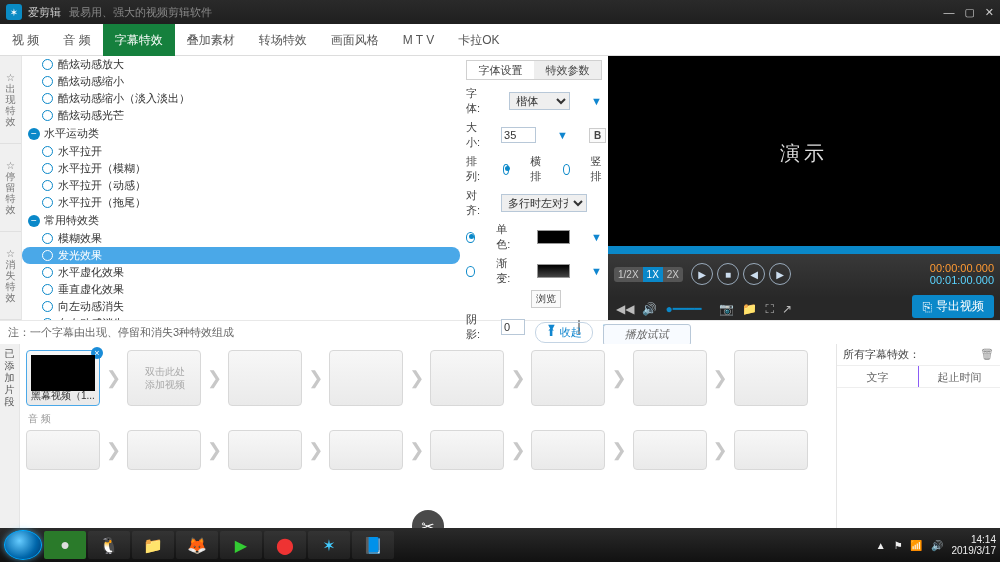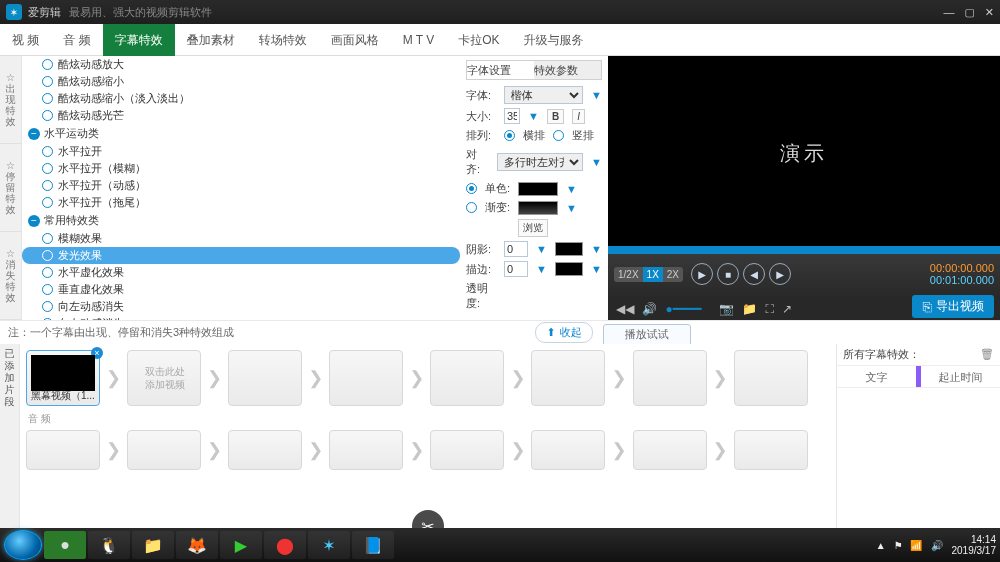--- a/index.html
+++ b/index.html
@@ -23,32 +23,32 @@
 .effectlist { width: 438px; background: #fff; overflow: hidden; font-size: 11px; color: #333; }
 .effectlist .grp { display: flex; align-items: center; padding: 2px 6px; cursor: pointer; }
 .effectlist .grp .ico { width: 12px; height: 12px; border-radius: 50%; background: #0a88c9; color: #fff; font-size: 10px; display: flex; align-items: center; justify-content: center; margin-right: 4px; }
 .effectlist .itm { display: flex; align-items: center; padding: 1px 6px 1px 20px; cursor: pointer; }
 .effectlist .itm .ico { width: 11px; height: 11px; border-radius: 50%; border: 1.5px solid #0a88c9; margin-right: 5px; }
 .effectlist .itm.sel { background: #4aa8e8; color: #fff; border-radius: 8px; }
 .effectlist .itm.sel .ico { border-color: #fff; }
 
 .props { width: 148px; padding: 4px 6px; font-size: 11px; color: #444; }
 .props .ptabs { height: 20px; display: flex; background: #eee; border: 1px solid #d0d0d0; margin-bottom: 6px; }
-.props .ptabs div { flex: 1; text-align: left; line-height: 18px; cursor: pointer; }
+.props .ptabs div { flex: 1; text-align: center; line-height: 18px; cursor: pointer; }
 .props .ptabs div.active { background: #fff; }
-.props .row { display: flex; align-items: center; margin: 4px 0; gap: 8px; }
+.props .row { display: flex; align-items: center; margin: 4px 0; gap: 21px; }
 .props .lbl { width: 30px; }
 .props select, .props input[type=text] { border: 1px solid #b8c8d8; font-size: 11px; padding: 1px 2px; color: #333; }
 .props .arrow { color: #1086cf; }
 .props .btnsm { border: 1px solid #ccc; background: #fafafa; font-size: 10px; padding: 1px 4px; cursor: pointer; }
 .props .swatch { width: 40px; height: 14px; background: #000; border: 1px solid #999; }
 .props .checker { width: 58px; height: 20px; background: repeating-conic-gradient(#ccc 0 25%, #fff 0 50%) 0 0/8px 8px; border: 1px solid #bbb; }
 .radio { width: 11px; height: 11px; border-radius: 50%; border: 1.5px solid #0a88c9; display: inline-block; position: relative; }
 .radio.on::after { content: ""; width: 5px; height: 5px; background: #0a88c9; border-radius: 50%; position: absolute; left: 1.5px; top: 1.5px; }
-.playtry { border: 1px solid #b8c8d8; background: #f8fbff; width: 88px; height: 22px; margin: 4px auto 0; display: flex; align-items: center; justify-content: center; cursor: pointer; border-radius: 3px; }
+.playtry { border: 1px solid #b8c8d8; background: #f8fbff; width: 88px; height: 22px; margin: 4px auto 0; display: flex; align-items: center; justify-content: center; cursor: pointer; border-radius: 3px; font-style: italic; }
 
 .preview { flex: 1; background: #000; position: relative; display: flex; flex-direction: column; }
 .preview .video { flex: 1; display: flex; align-items: center; justify-content: center; color: #ddd; font-size: 20px; letter-spacing: 4px; }
 .preview .video .txt { filter: blur(0.5px); }
 .preview .ctrlbar { height: 48px; background: linear-gradient(#3a3a3a,#282828); display: flex; align-items: center; padding: 0 6px; position: relative; }
 .preview .seek { position: absolute; top: -4px; left: 0; right: 0; height: 8px; background: #0a88c9; }
 .preview .spd { display: flex; background: #555; border-radius: 3px; overflow: hidden; font-size: 10px; }
 .preview .spd div { padding: 2px 4px; color: #ccc; cursor: pointer; }
 .preview .spd div.on { background: #0a88c9; color: #fff; }
 .preview .pbtn { width: 22px; height: 22px; border-radius: 50%; border: 1.5px solid #9ab; margin: 0 2px; display: flex; align-items: center; justify-content: center; color: #cde; cursor: pointer; font-size: 10px; }
@@ -105,21 +105,20 @@
 
 <div class="tabs" id="maintabs">
     <div class="tab">视 频</div>
     <div class="tab">音 频</div>
     <div class="tab active">字幕特效</div>
     <div class="tab">叠加素材</div>
     <div class="tab">转场特效</div>
     <div class="tab">画面风格</div>
     <div class="tab">M T V</div>
     <div class="tab">卡拉OK</div>
-    <div class="tab">升级与服务</div>
   </div>
 
 <div class="midrow">
   <div class="sidetabs" id="sidetabs">
       <div class="st">
         <span>☆</span>
         <span>出</span>
         <span>现</span>
         <span>特</span>
         <span>效</span>
@@ -211,21 +210,21 @@
       <div class="active">字体设置</div>
       <div>特效参数</div>
     </div>
     <div class="row">
       <span class="lbl">字体:</span>
       <select style="width:80px"><option>楷体</option></select>
       <span class="arrow">▼</span>
     </div>
     <div class="row">
       <span class="lbl">大小:</span>
-      <input type="text" style="width: 16px;" value="35">
+      <input type="text" style="width: 35px;" value="35">
       <span class="arrow">▼</span>
       <span class="btnsm" style="font-weight:bold">B</span>
       <span class="btnsm" style="font-style:italic">I</span>
     </div>
     <div class="row">
       <span class="lbl">排列:</span>
       <span class="radio on"></span>
       <span>横排</span>
       <span class="radio"></span>
       <span>竖排</span>
@@ -370,21 +369,21 @@
       </div>
     <div class="scissor">✂</div>
   </div>
   <div class="rightpanel">
     <div class="hdr">
       <span>所有字幕特效：</span>
       <span class="trash">🗑</span>
     </div>
     <div class="cols">
       <div>文字</div>
-      <div style="border-left:5px solid #8b5cf6">起止时间</div>
+      <div style="border-left:1px solid #8b5cf6">起止时间</div>
     </div>
   </div>
 </div>
 
 <div class="taskbar">
   <div class="start"></div>
   <div class="tb" style="background:#2a7a2a">●</div>
   <div class="tb">🐧</div>
   <div class="tb">📁</div>
   <div class="tb" style="color:#f60">🦊</div>

